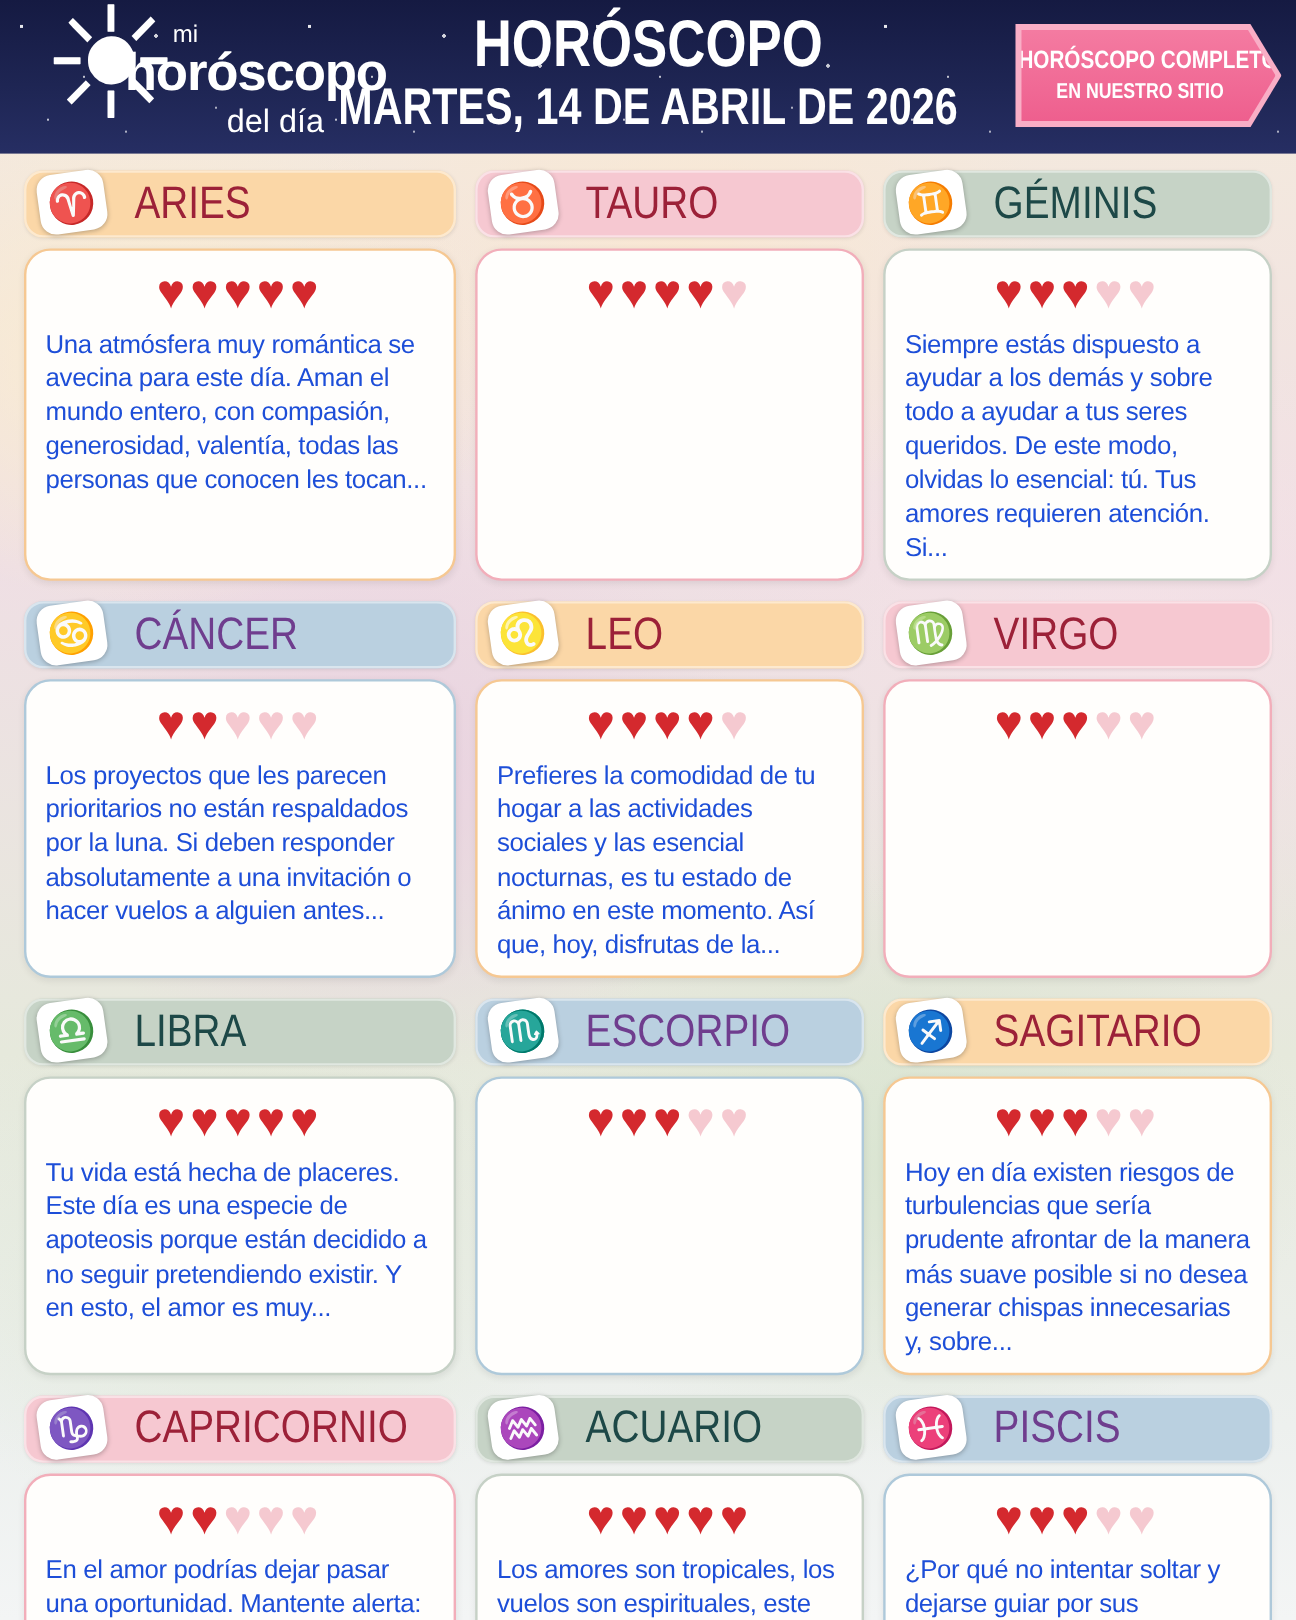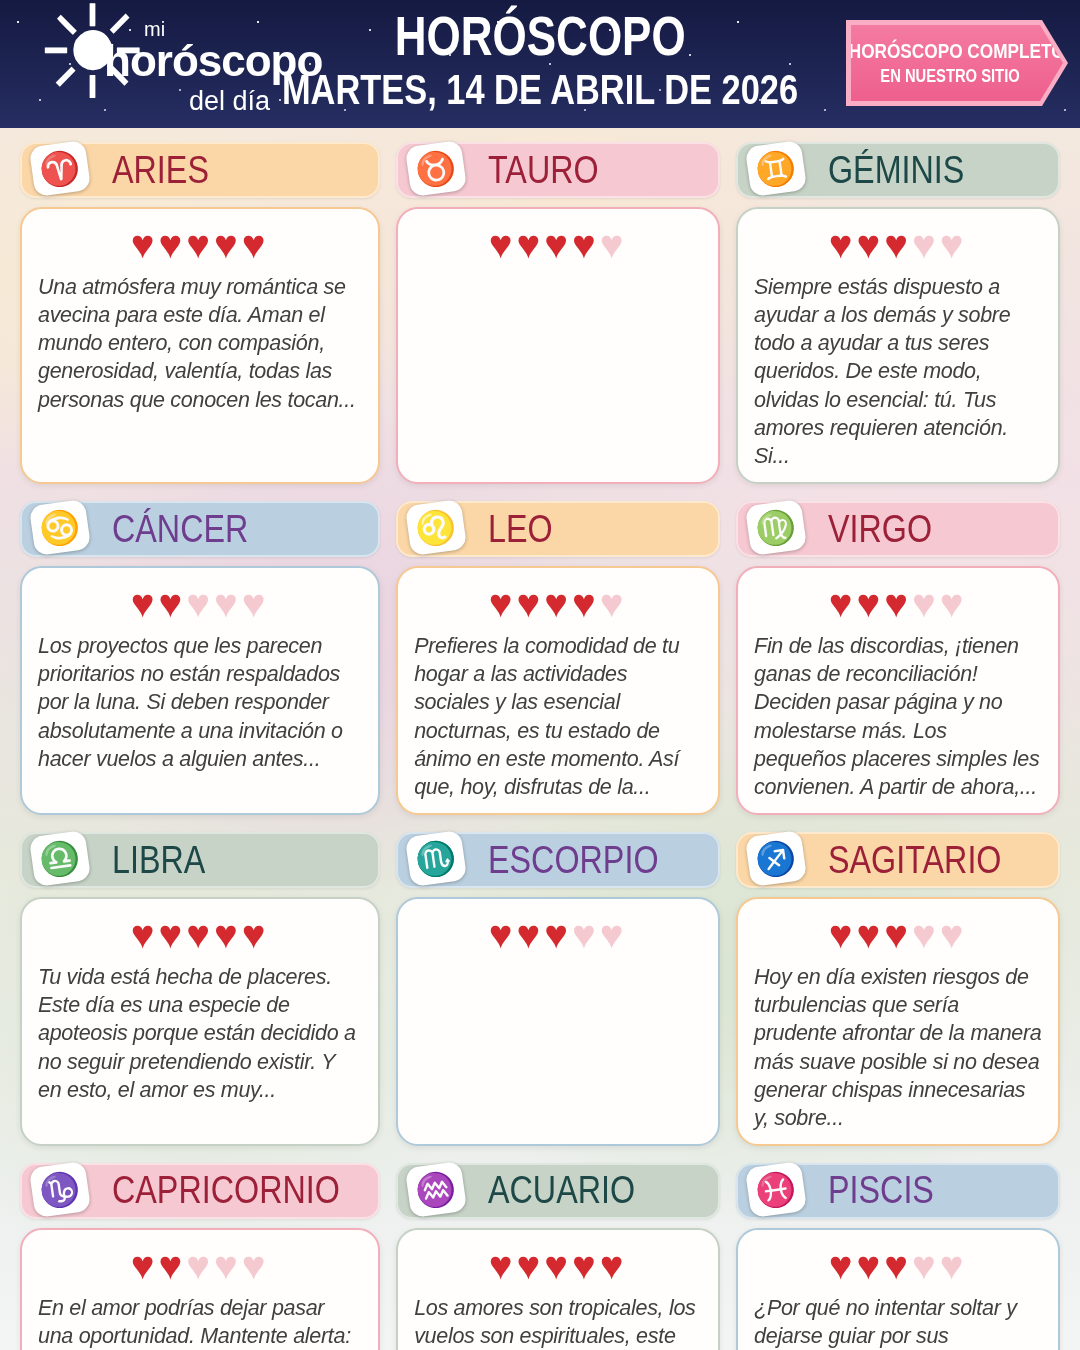--- a/index.html
+++ b/index.html
@@ -54,21 +54,21 @@
   .badge{position:absolute;left:12px;top:50%;transform:translateY(-53%) rotate(-8deg);
     width:56px;height:50px;background:#fff;border-radius:13px;display:flex;align-items:center;justify-content:center;
     font-size:33px;box-shadow:0 1px 4px rgba(0,0,0,.28);}
   .pill .title{margin-left:92px;font-size:38px;font-weight:500;white-space:nowrap;
     display:inline-block;transform:scaleX(.85);transform-origin:left center;letter-spacing:0;}
   .card{flex:1;margin-top:9px;background:#fffefc;border-radius:22px;border:2px solid #ddd;
     padding:8px 16px 12px;min-height:214px;box-shadow:0 2px 6px rgba(0,0,0,.08);}
   .hearts{text-align:center;font-size:40px;line-height:1.15;letter-spacing:4px;margin:4px 0 6px;}
   .heart-filled{color:#d4292e;}
   .heart-empty{color:#f5c9d0;}
-  .desc{font-size:21.5px;line-height:1.31;color:#404040;letter-spacing:-.3px;font-style:italic;}
+  .desc{font-size:21.5px;line-height:1.31;color:#1d4ed8;letter-spacing:-.3px;}
 
   
   .theme-fire  .pill{background:#fbd7a7;}
   .theme-fire  .title{color:#9c2138;}
   .theme-fire  .card{border-color:#f6c892;}
   .theme-fire  .badge{color:#d0562c;}
   .theme-earth .pill{background:#f6c8d1;}
   .theme-earth .title{color:#9c2138;}
   .theme-earth .card{border-color:#f2aeba;}
   .theme-earth .badge{color:#8e2f4a;}
@@ -167,21 +167,20 @@
     </div>
       <div class="sign theme-earth">
       <div class="pill">
         <span class="badge">
             <span class="badge-glyph">♍</span>
           </span>
         <span class="title">VIRGO</span>
       </div>
       <div class="card">
         <div class="hearts"><span class="heart-filled">♥</span><span class="heart-filled">♥</span><span class="heart-filled">♥</span><span class="heart-empty">♥</span><span class="heart-empty">♥</span></div>
-        <div class="desc">Fin de las discordias, ¡tienen ganas de reconciliación! Deciden pasar página y no molestarse más. Los pequeños placeres simples les convienen. A partir de ahora,...</div>
       </div>
     </div>
       <div class="sign theme-air">
       <div class="pill">
         <span class="badge">
             <span class="badge-glyph">♎</span>
           </span>
         <span class="title">LIBRA</span>
       </div>
       <div class="card">

